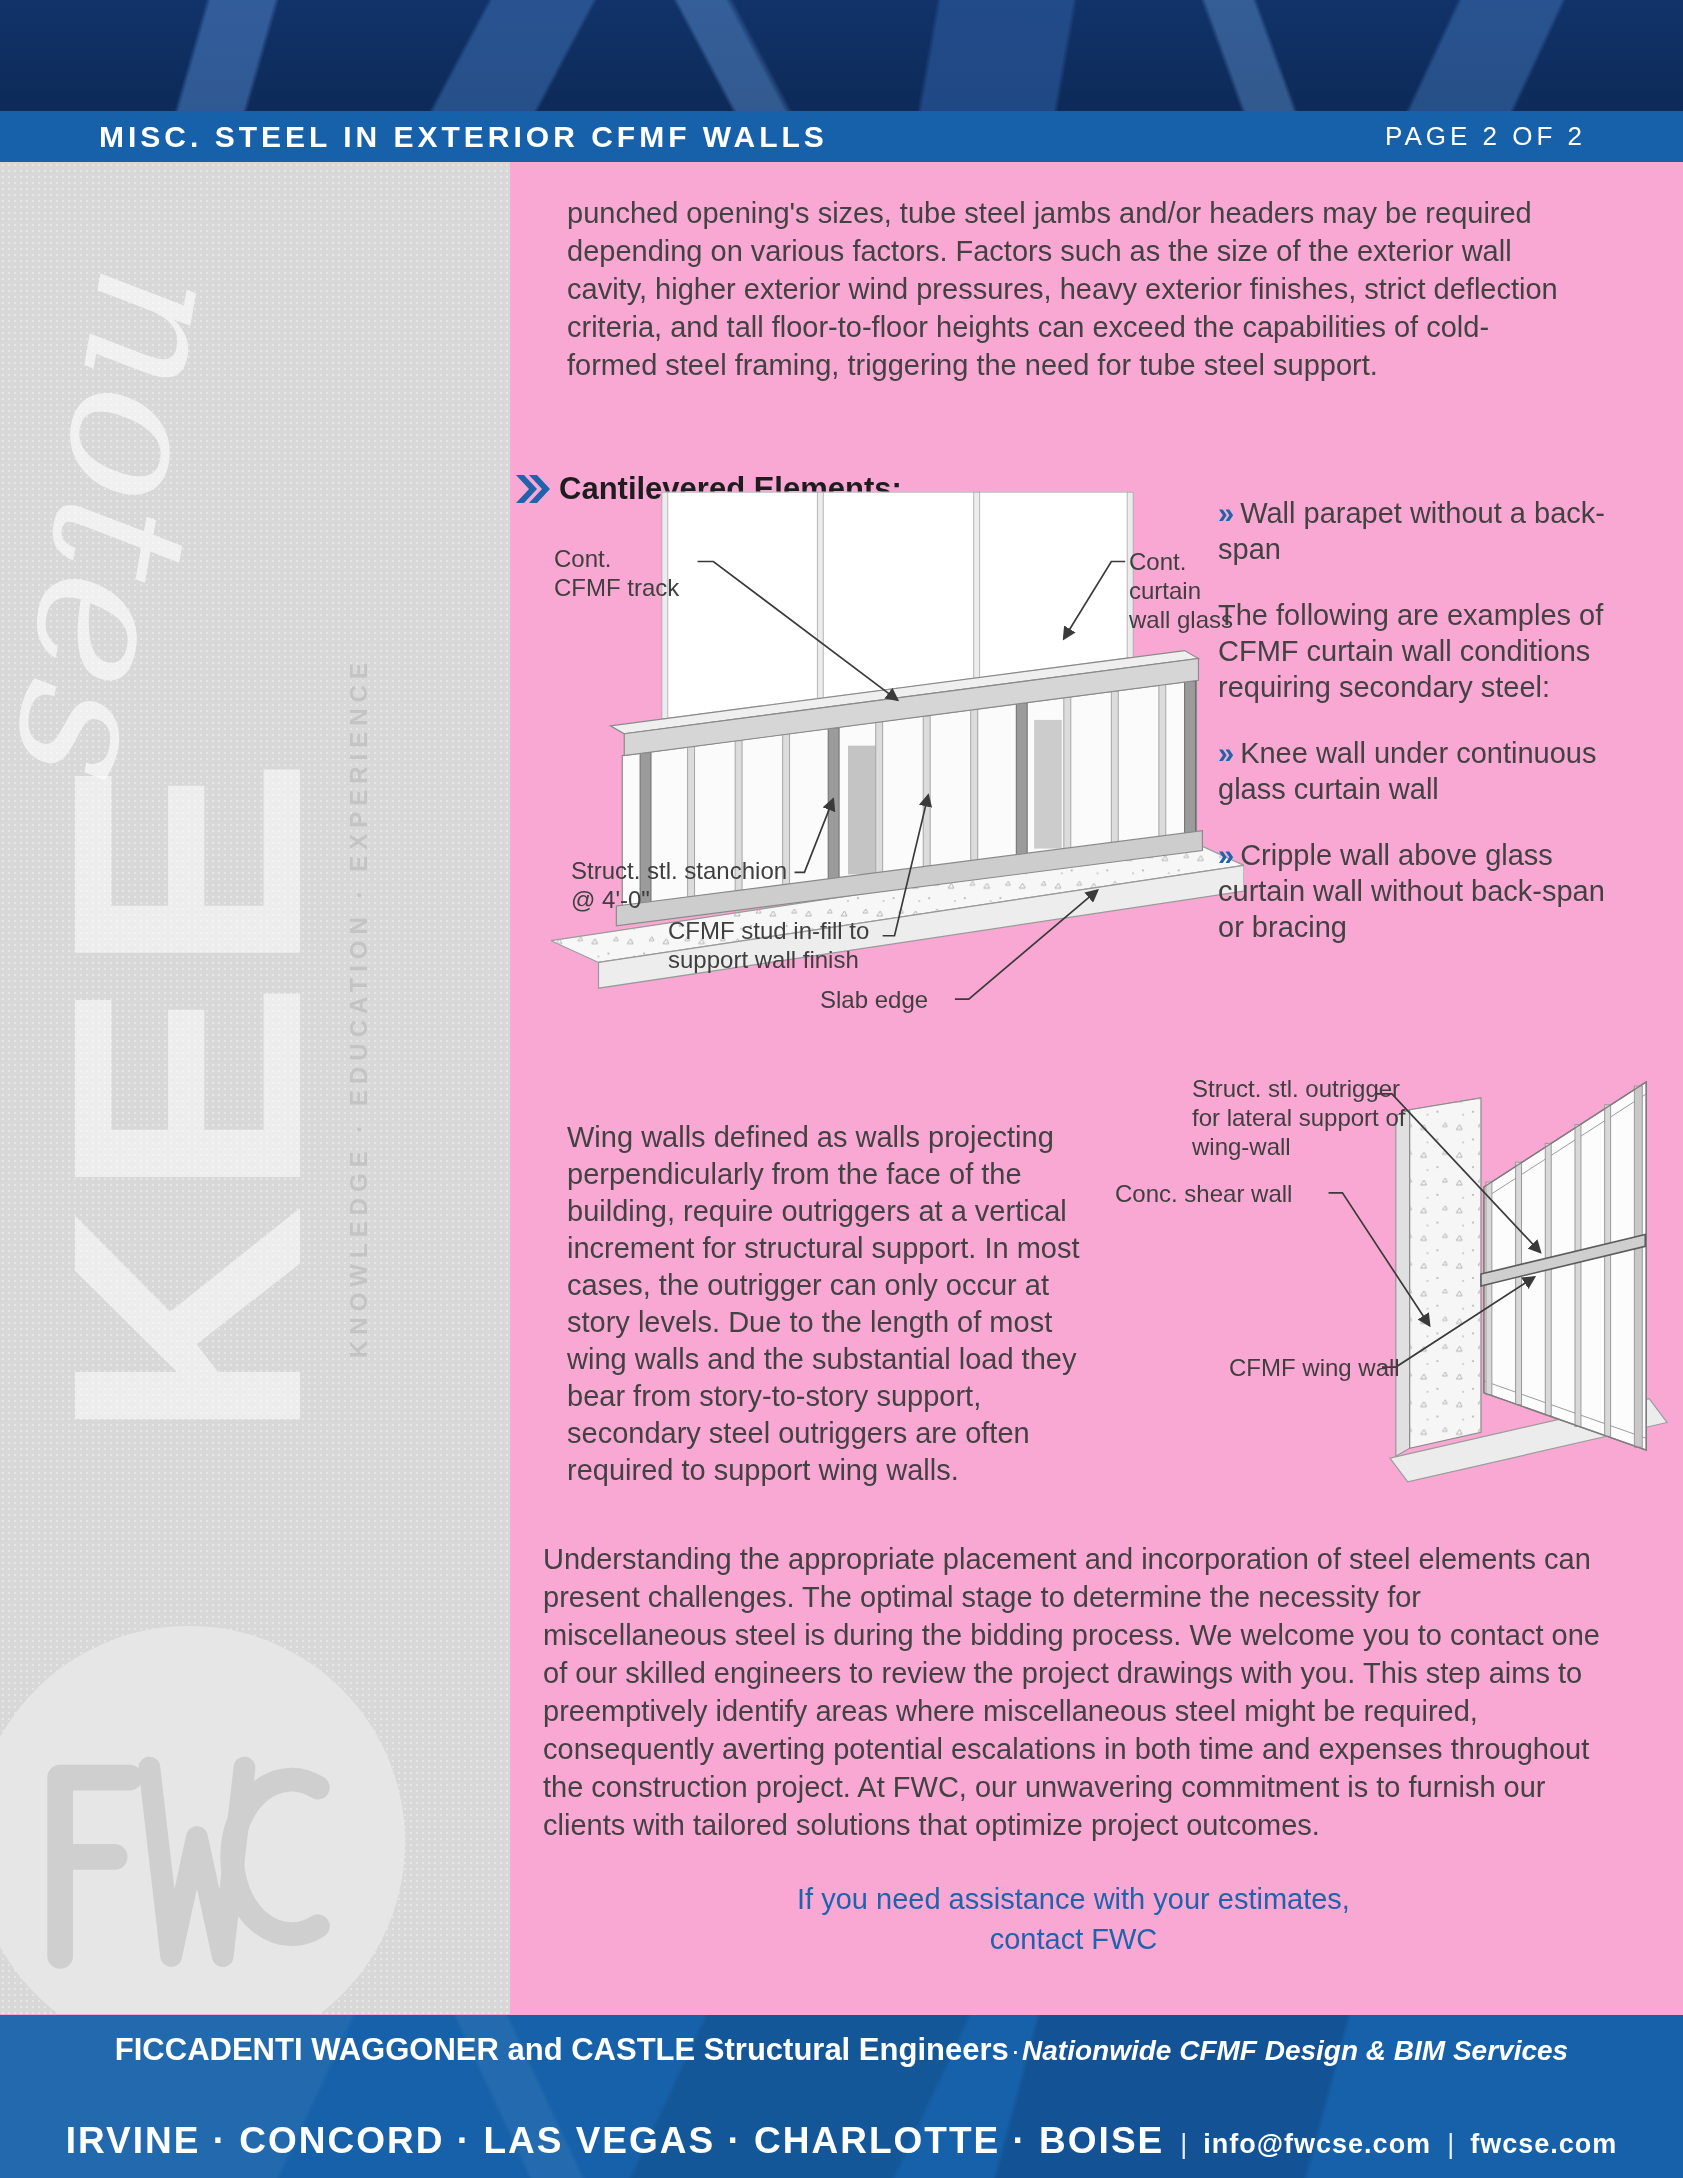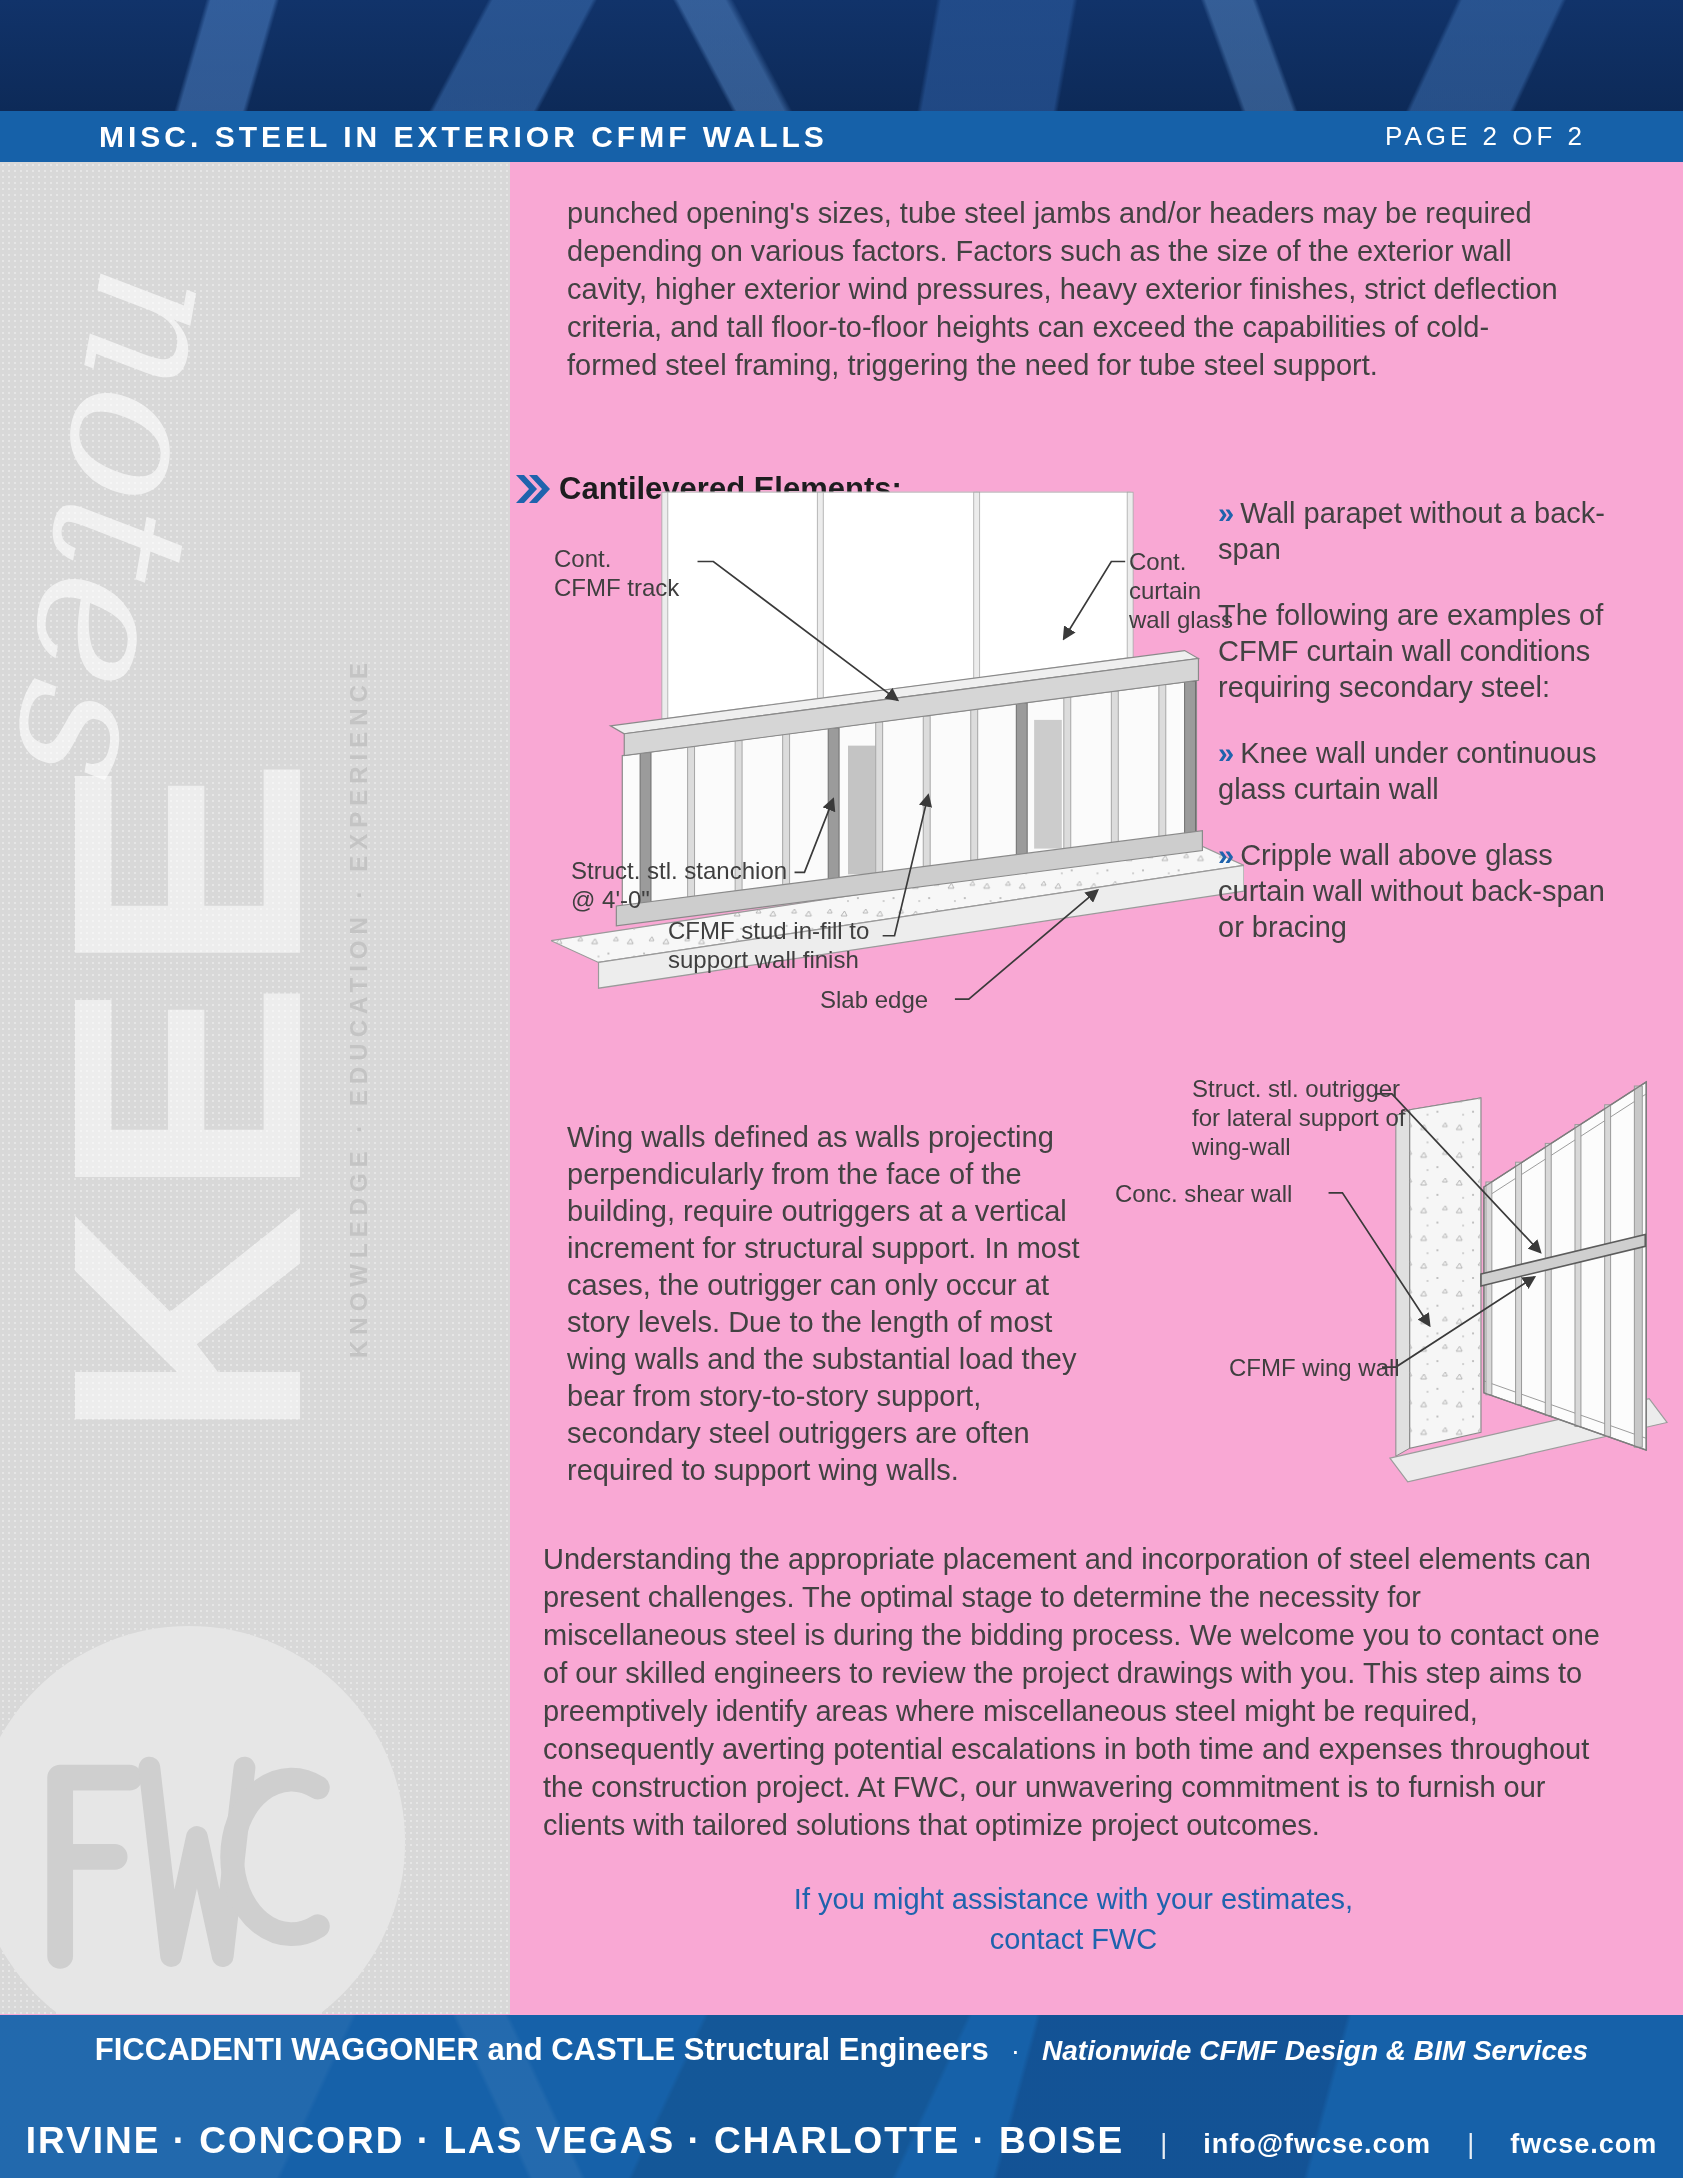--- a/index.html
+++ b/index.html
@@ -67,21 +67,21 @@
   .lb-shear{left:20px;top:115px;}
   .lb-wing{left:134px;top:289px;}
 
   
   .footer{position:absolute;left:0;top:2015px;width:1683px;height:163px;background-color:#1661a9;
     background-image:
       linear-gradient(115deg, rgba(255,255,255,.05) 20%, transparent 20.3%, transparent 40%, rgba(0,0,0,.10) 40.3%, rgba(0,0,0,.10) 55%, transparent 55.3%),
       linear-gradient(65deg, transparent 30%, rgba(255,255,255,.06) 30.3%, rgba(255,255,255,.06) 33%, transparent 33.3%),
       linear-gradient(105deg, transparent 60%, rgba(10,40,90,.25) 60.3%, rgba(10,40,90,.25) 78%, transparent 78.3%);
     display:flex;flex-direction:column;align-items:center;justify-content:center;gap:16px;color:#fff;}
-  .f-line{display:flex;align-items:baseline;gap:22px;text-align:center;}
+  .f-line{display:flex;align-items:baseline;gap:2px;text-align:center;}
   .f-company{font-weight:bold;font-size:31px;}
   .f-dot{font-size:28px;}
   .f-services{font-style:italic;font-weight:bold;font-size:28px;}
   .f-cities{font-weight:bold;font-size:37px;letter-spacing:2px;margin-top:36px;}
   .f-sep{font-weight:300;font-size:27px;padding:0 14px;opacity:.9;}
   .f-link{font-weight:bold;font-size:27px;letter-spacing:1px;}
 </style>
 </head>
 <body>
 
@@ -249,21 +249,21 @@
     <div class="dlabel lb-outrigger">Struct. stl. outrigger
 for lateral support of
 wing-wall</div>
     <div class="dlabel lb-shear">Conc. shear wall</div>
     <div class="dlabel lb-wing">CFMF wing wall</div>
   </div>
 
   <div class="para para-closing">Understanding the appropriate placement and incorporation of steel elements can present challenges. The optimal stage to determine the necessity for miscellaneous steel is during the bidding process. We welcome you to contact one of our skilled engineers to review the project drawings with you. This step aims to preemptively identify areas where miscellaneous steel might be required, consequently averting potential escalations in both time and expenses throughout the construction project. At FWC, our unwavering commitment is to furnish our clients with tailored solutions that optimize project outcomes.</div>
 
   <div class="cta">
-    <div>If you might assistance with your estimates,</div>
+    <div>If you need assistance with your estimates,</div>
     <div>contact FWC</div>
   </div>
 
   <div class="footer">
     <div class="f-line">
       <span class="f-company">FICCADENTI WAGGONER and CASTLE Structural Engineers</span>
       <span class="f-dot">·</span>
       <span class="f-services">Nationwide CFMF Design &amp; BIM Services</span>
     </div>
     <div class="f-line">

